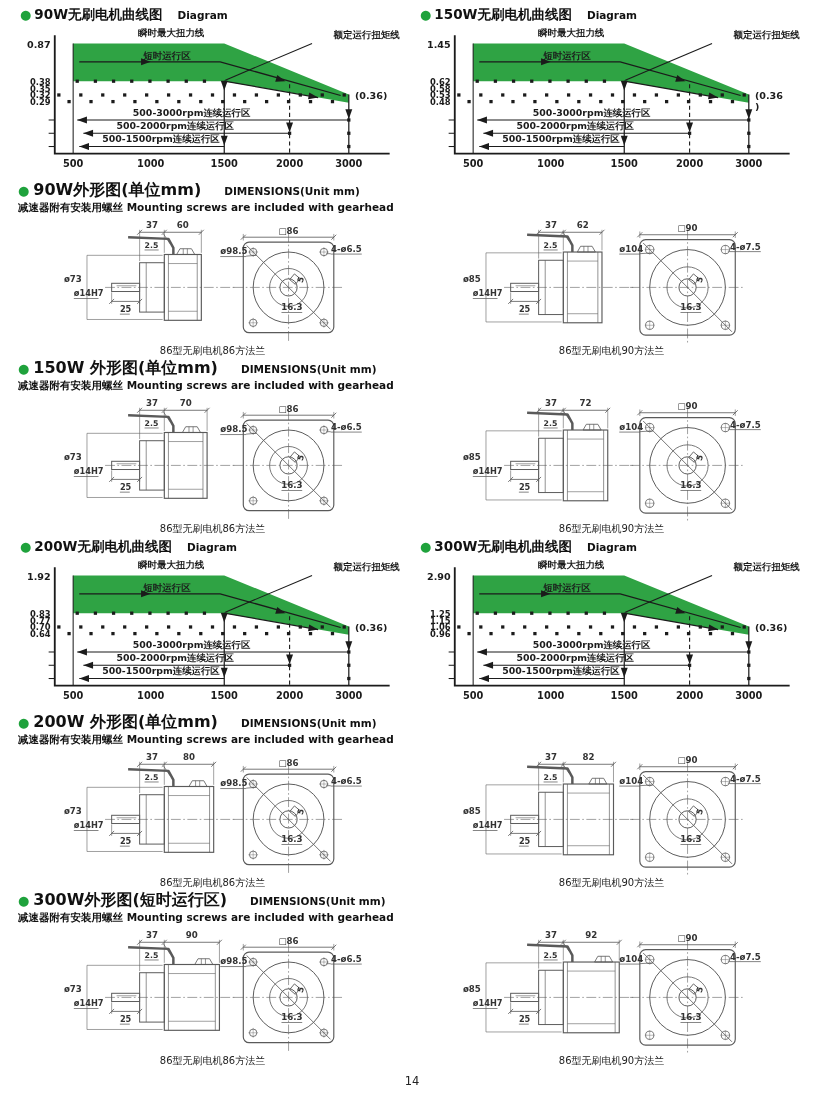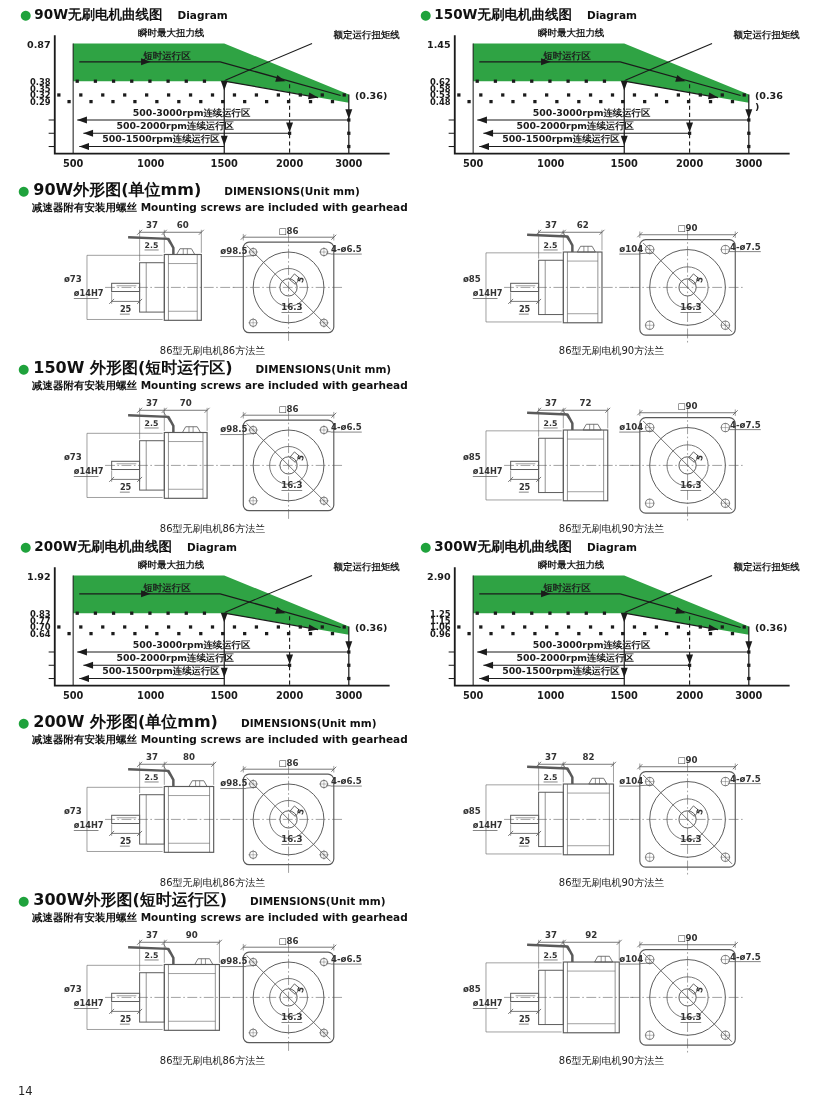--- a/index.html
+++ b/index.html
@@ -10,27 +10,27 @@
   .chart-fig{flex:1;min-width:0;margin:0;}
   .chart-title{display:flex;align-items:baseline;gap:3px;font-weight:bold;
                font-size:13.5px;line-height:16px;margin:0 0 0 2px;white-space:nowrap;}
   .chart-title .en{font-size:10.5px;margin-left:12px;}
   .bullet{font-size:13px;line-height:12px;}
   .svg-slot svg{width:100%;height:auto;display:block;}
   .dims-section{margin:1px 0 0 0;}
   .dims-header{display:flex;align-items:baseline;gap:4px;font-weight:bold;
                font-size:16px;line-height:19px;white-space:nowrap;}
   .dims-header .en{font-size:10.5px;margin-left:19px;}
-  .dims-sub{font-size:10.5px;font-weight:bold;line-height:13px;margin:0 0 1px 14px;}
+  .dims-sub{font-size:10.5px;font-weight:bold;line-height:13px;margin:0 0 1px 0;}
   .dims-row{display:flex;gap:10px;justify-content:center;}
   .drawing{flex:1;min-width:0;margin:0;text-align:center;}
   .drawing .svg-slot{display:flex;justify-content:center;}
   .drawing .svg-slot svg{height:130px;width:auto;}
   figcaption{font-size:10px;line-height:12px;margin-top:0;color:#222;}
-  .page-number{text-align:left;font-size:11.5px;margin-top:17px;color:#222;}
+  .page-number{text-align:center;font-size:11.5px;margin-top:7px;color:#222;}
 </style>
 </head>
 <body>
 
 <div class="page">
 
   <div class="charts-row">
     <figure class="chart-fig">
       <div class="chart-title">
         <span class="bullet" style="color: rgb(31, 162, 60);">●</span>
@@ -390,21 +390,21 @@
             </svg>
           </div>
         <figcaption>86型无刷电机90方法兰</figcaption>
       </figure>
     </div>
   </section>
 
   <section class="dims-section">
     <div class="dims-header">
       <span class="bullet" style="color: rgb(31, 162, 60);">●</span>
-      <span>150W 外形图(短时运行区)</span>
+      <span>150W 外形图(单位mm)</span>
       <span class="en">DIMENSIONS(Unit mm)</span>
     </div>
     <div class="dims-sub">
       <span>减速器附有安装用螺丝</span>
       <span>Mounting screws are included with gearhead</span>
     </div>
     <div class="dims-row">
       <figure class="drawing">
         <div class="svg-slot">
             <svg viewBox="0 0 372 158" xmlns="http://www.w3.org/2000/svg">

